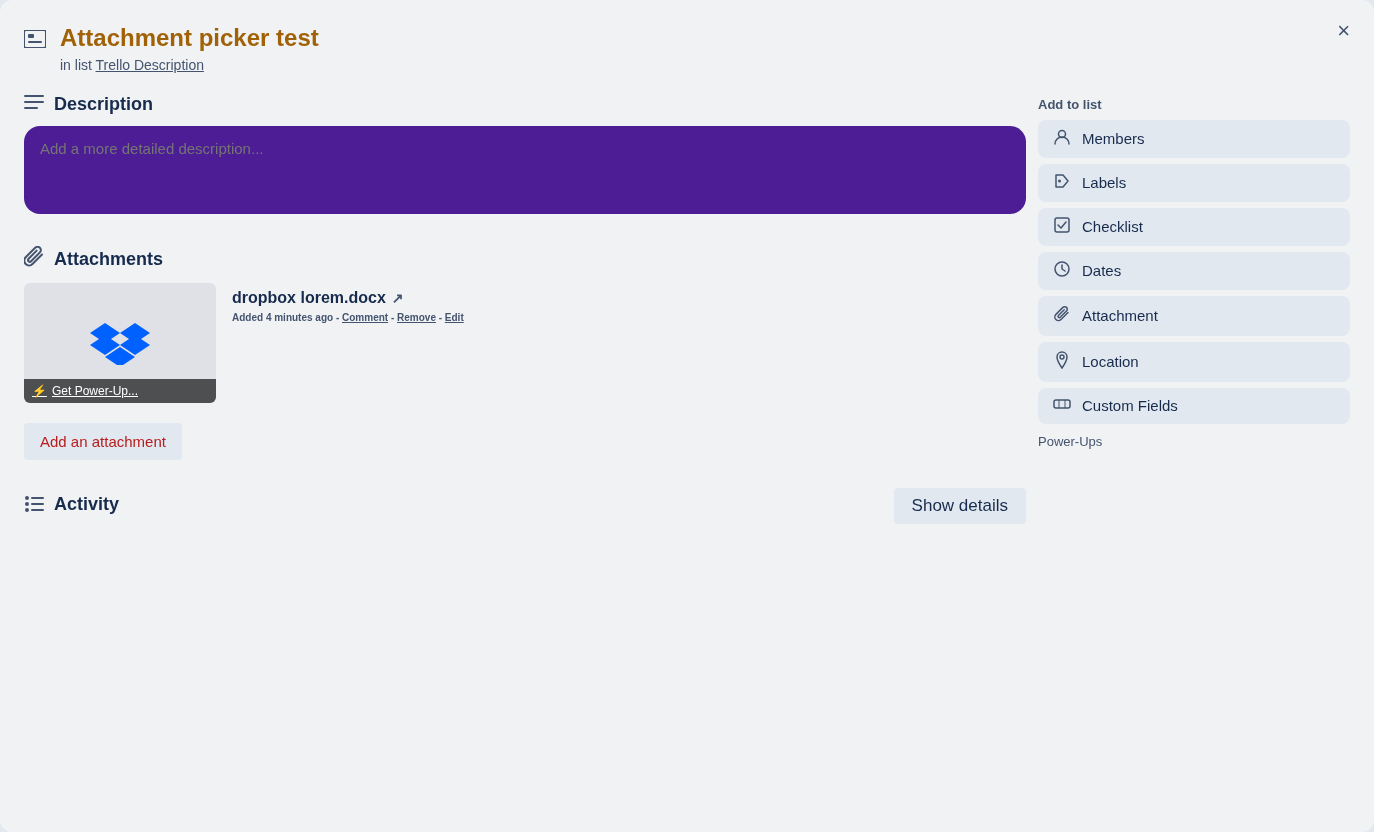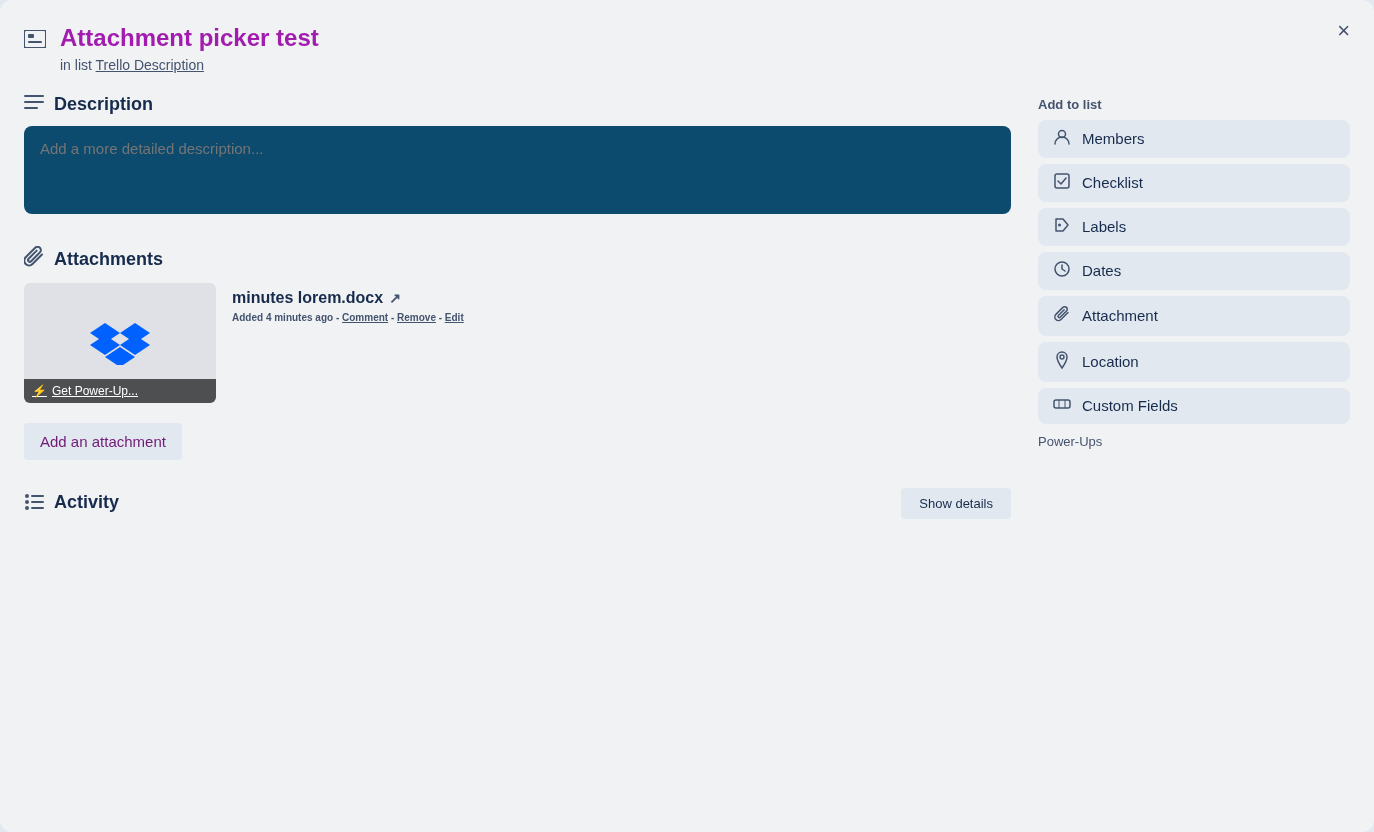--- a/index.html
+++ b/index.html
@@ -28,21 +28,21 @@
     }
     .modal-header-icon {
       margin-right: 14px;
       margin-top: 4px;
       color: #44546f;
       font-size: 22px;
     }
     .modal-title-block h1 {
       font-size: 24px;
       font-weight: 700;
-      color: #a21caf;
+      color: #a16207;
       line-height: 1.2;
     }
     .modal-subtitle {
       font-size: 14px;
       color: #44546f;
       margin-top: 4px;
     }
     .modal-subtitle a {
       color: #44546f;
       text-decoration: underline;
@@ -56,21 +56,21 @@
       border: none;
       cursor: pointer;
       font-size: 22px;
       color: #44546f;
       line-height: 1;
       padding: 4px;
       border-radius: 4px;
     }
     .modal-body {
       display: flex;
-      gap: 27px;
+      gap: 12px;
       flex: 1;
     }
     .main-content {
       flex: 1;
       min-width: 0;
     }
     .sidebar {
       width: 312px;
       flex-shrink: 0;
     }
@@ -86,23 +86,23 @@
     .section-header-icon {
       color: #44546f;
       font-size: 20px;
     }
     .section-title {
       font-size: 18px;
       font-weight: 700;
       color: #172b4d;
     }
     .description-textarea {
-      background: #0c4a6e;
+      background: #4c1d95;
       border: none;
-      border-radius: 8px;
+      border-radius: 16px;
       width: 100%;
       min-height: 88px;
       padding: 14px 16px;
       font-size: 15px;
       color: #8993a4;
       cursor: pointer;
       resize: none;
       outline: none;
       font-family: inherit;
     }
@@ -170,41 +170,41 @@
       color: #44546f;
       text-decoration: underline;
       cursor: pointer;
     }
     .add-attachment-btn {
       background: #e2e8f0;
       border: none;
       border-radius: 4px;
       padding: 10px 16px;
       font-size: 15px;
-      color: #701a75;
+      color: #b91c1c;
       cursor: pointer;
       margin-top: 4px;
     }
     .activity-section {
       display: flex;
       align-items: center;
       justify-content: space-between;
       margin-bottom: 8px;
     }
     .activity-left {
       display: flex;
       align-items: flex-start;
       gap: 10px;
     }
     .show-details-btn {
       background: #e2e8f0;
       border: none;
       border-radius: 4px;
       padding: 8px 18px;
-      font-size: 13px;
+      font-size: 17px;
       color: #172b4d;
       cursor: pointer;
       font-weight: 500;
     }
     
     .add-to-card-label {
       font-size: 13px;
       font-weight: 600;
       color: #44546f;
       margin-bottom: 8px;
@@ -304,21 +304,21 @@
               <polygon points="30,24 45,34 60,24 45,14" fill="#0061ff"></polygon>
               <polygon points="15,36 30,26 45,36 30,46" fill="#0061ff"></polygon>
             </svg>
             <div class="get-power-up">
               <span>⚡</span>
               <span>Get Power-Up...</span>
             </div>
           </div>
           <div class="attachment-info">
             <div class="attachment-name">
-              <span>minutes lorem.docx</span>
+              <span>dropbox lorem.docx</span>
               <span class="attachment-name-link">↗</span>
             </div>
             <div class="attachment-meta">
               <span>Added 4 minutes ago</span> -
               <a>Comment</a> -
               <a>Remove</a> -
               <a>Edit</a>
             </div>
           </div>
         </div>
@@ -356,35 +356,35 @@
             <circle cx="8" cy="5" r="3.5" stroke="#44546f" stroke-width="1.5" fill="none"></circle>
             <path d="M1 15c0-3.866 3.134-7 7-7s7 3.134 7 7" stroke="#44546f" stroke-width="1.5" stroke-linecap="round" fill="none"></path>
           </svg>
         </span>
         <span>Members</span>
       </button>
 
       <button class="sidebar-btn">
         <span class="sidebar-btn-icon">
           <svg width="16" height="16" viewBox="0 0 16 16" fill="none">
+            <path d="M2 2h7l5 6-5 6H2V2z" stroke="#44546f" stroke-width="1.5" stroke-linejoin="round" fill="none"></path>
+            <circle cx="5.5" cy="8" r="1.5" fill="#44546f"></circle>
+          </svg>
+        </span>
+        <span>Labels</span>
+      </button>
+
+      <button class="sidebar-btn">
+        <span class="sidebar-btn-icon">
+          <svg width="16" height="16" viewBox="0 0 16 16" fill="none">
             <rect x="1" y="1" width="14" height="14" rx="2" stroke="#44546f" stroke-width="1.5" fill="none"></rect>
             <polyline points="4,8 7,11 12,5" stroke="#44546f" stroke-width="1.5" stroke-linecap="round" stroke-linejoin="round" fill="none"></polyline>
           </svg>
         </span>
         <span>Checklist</span>
-      </button>
-
-      <button class="sidebar-btn">
-        <span class="sidebar-btn-icon">
-          <svg width="16" height="16" viewBox="0 0 16 16" fill="none">
-            <path d="M2 2h7l5 6-5 6H2V2z" stroke="#44546f" stroke-width="1.5" stroke-linejoin="round" fill="none"></path>
-            <circle cx="5.5" cy="8" r="1.5" fill="#44546f"></circle>
-          </svg>
-        </span>
-        <span>Labels</span>
       </button>
 
       <button class="sidebar-btn">
         <span class="sidebar-btn-icon">
           <svg width="16" height="16" viewBox="0 0 16 16" fill="none">
             <circle cx="8" cy="8" r="7" stroke="#44546f" stroke-width="1.5" fill="none"></circle>
             <polyline points="8,4 8,8 11,10" stroke="#44546f" stroke-width="1.5" stroke-linecap="round" stroke-linejoin="round" fill="none"></polyline>
           </svg>
         </span>
         <span>Dates</span>

